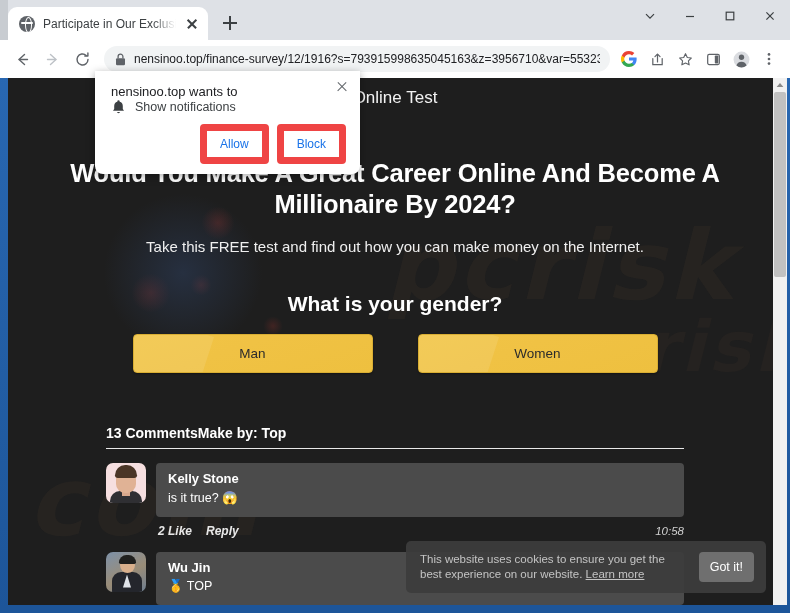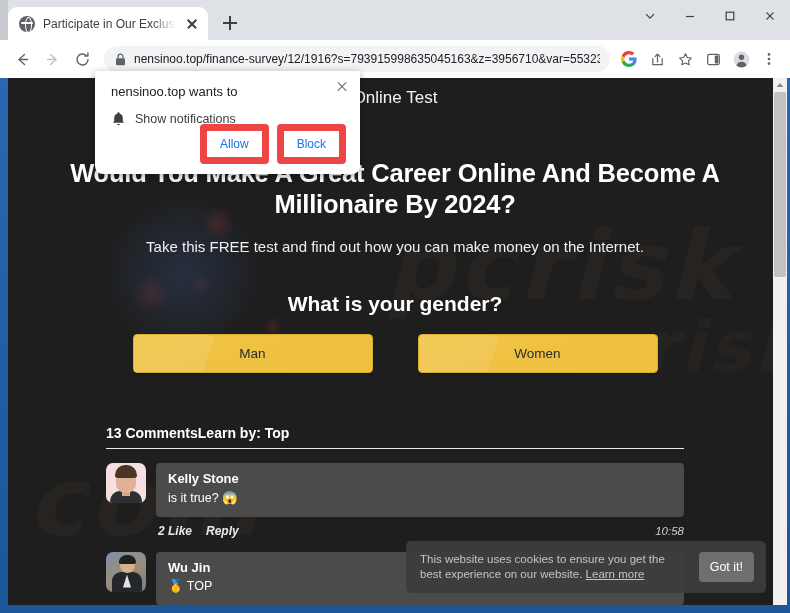--- a/index.html
+++ b/index.html
@@ -328,21 +328,21 @@
   .perm-close::before, .perm-close::after {
     content: ""; position: absolute;
     left: 3px; top: 8.2px; width: 12px; height: 1.3px;
     background: #5f6368;
   }
   .perm-close::before { transform: rotate(45deg); }
   .perm-close::after  { transform: rotate(-45deg); }
   .perm-title { font-size: 13px; color: #202124; }
   .perm-row {
     display: flex; align-items: center; gap: 9px;
-    margin-top: 12px;
+    margin-top: 0;
   }
   .perm-row-label { font-size: 12.5px; color: #3c4043; }
   .perm-actions {
     position: absolute; right: 14px; bottom: 10px;
     display: flex; gap: 8px;
   }
   .perm-btn {
     background: #ffffff;
     border: 7px solid #ef4444;
     border-radius: 4px;
@@ -484,21 +484,21 @@
     <div class="question">What is your gender?</div>
 
     <div class="choices">
       <div class="choice">Man</div>
       <div class="choice">Women</div>
     </div>
 
     <div class="comments">
       <div class="comments-head">
         <span>13 Comments</span>
-        <span>Learn by: Top</span>
+        <span>Make by: Top</span>
       </div>
 
       <div class="comment">
         <div class="avatar av-kelly">
           <span class="body"></span>
             <span class="neck"></span>
             <span class="face"></span>
             <span class="hair"></span>
         </div>
         <div class="bubble-wrap">

